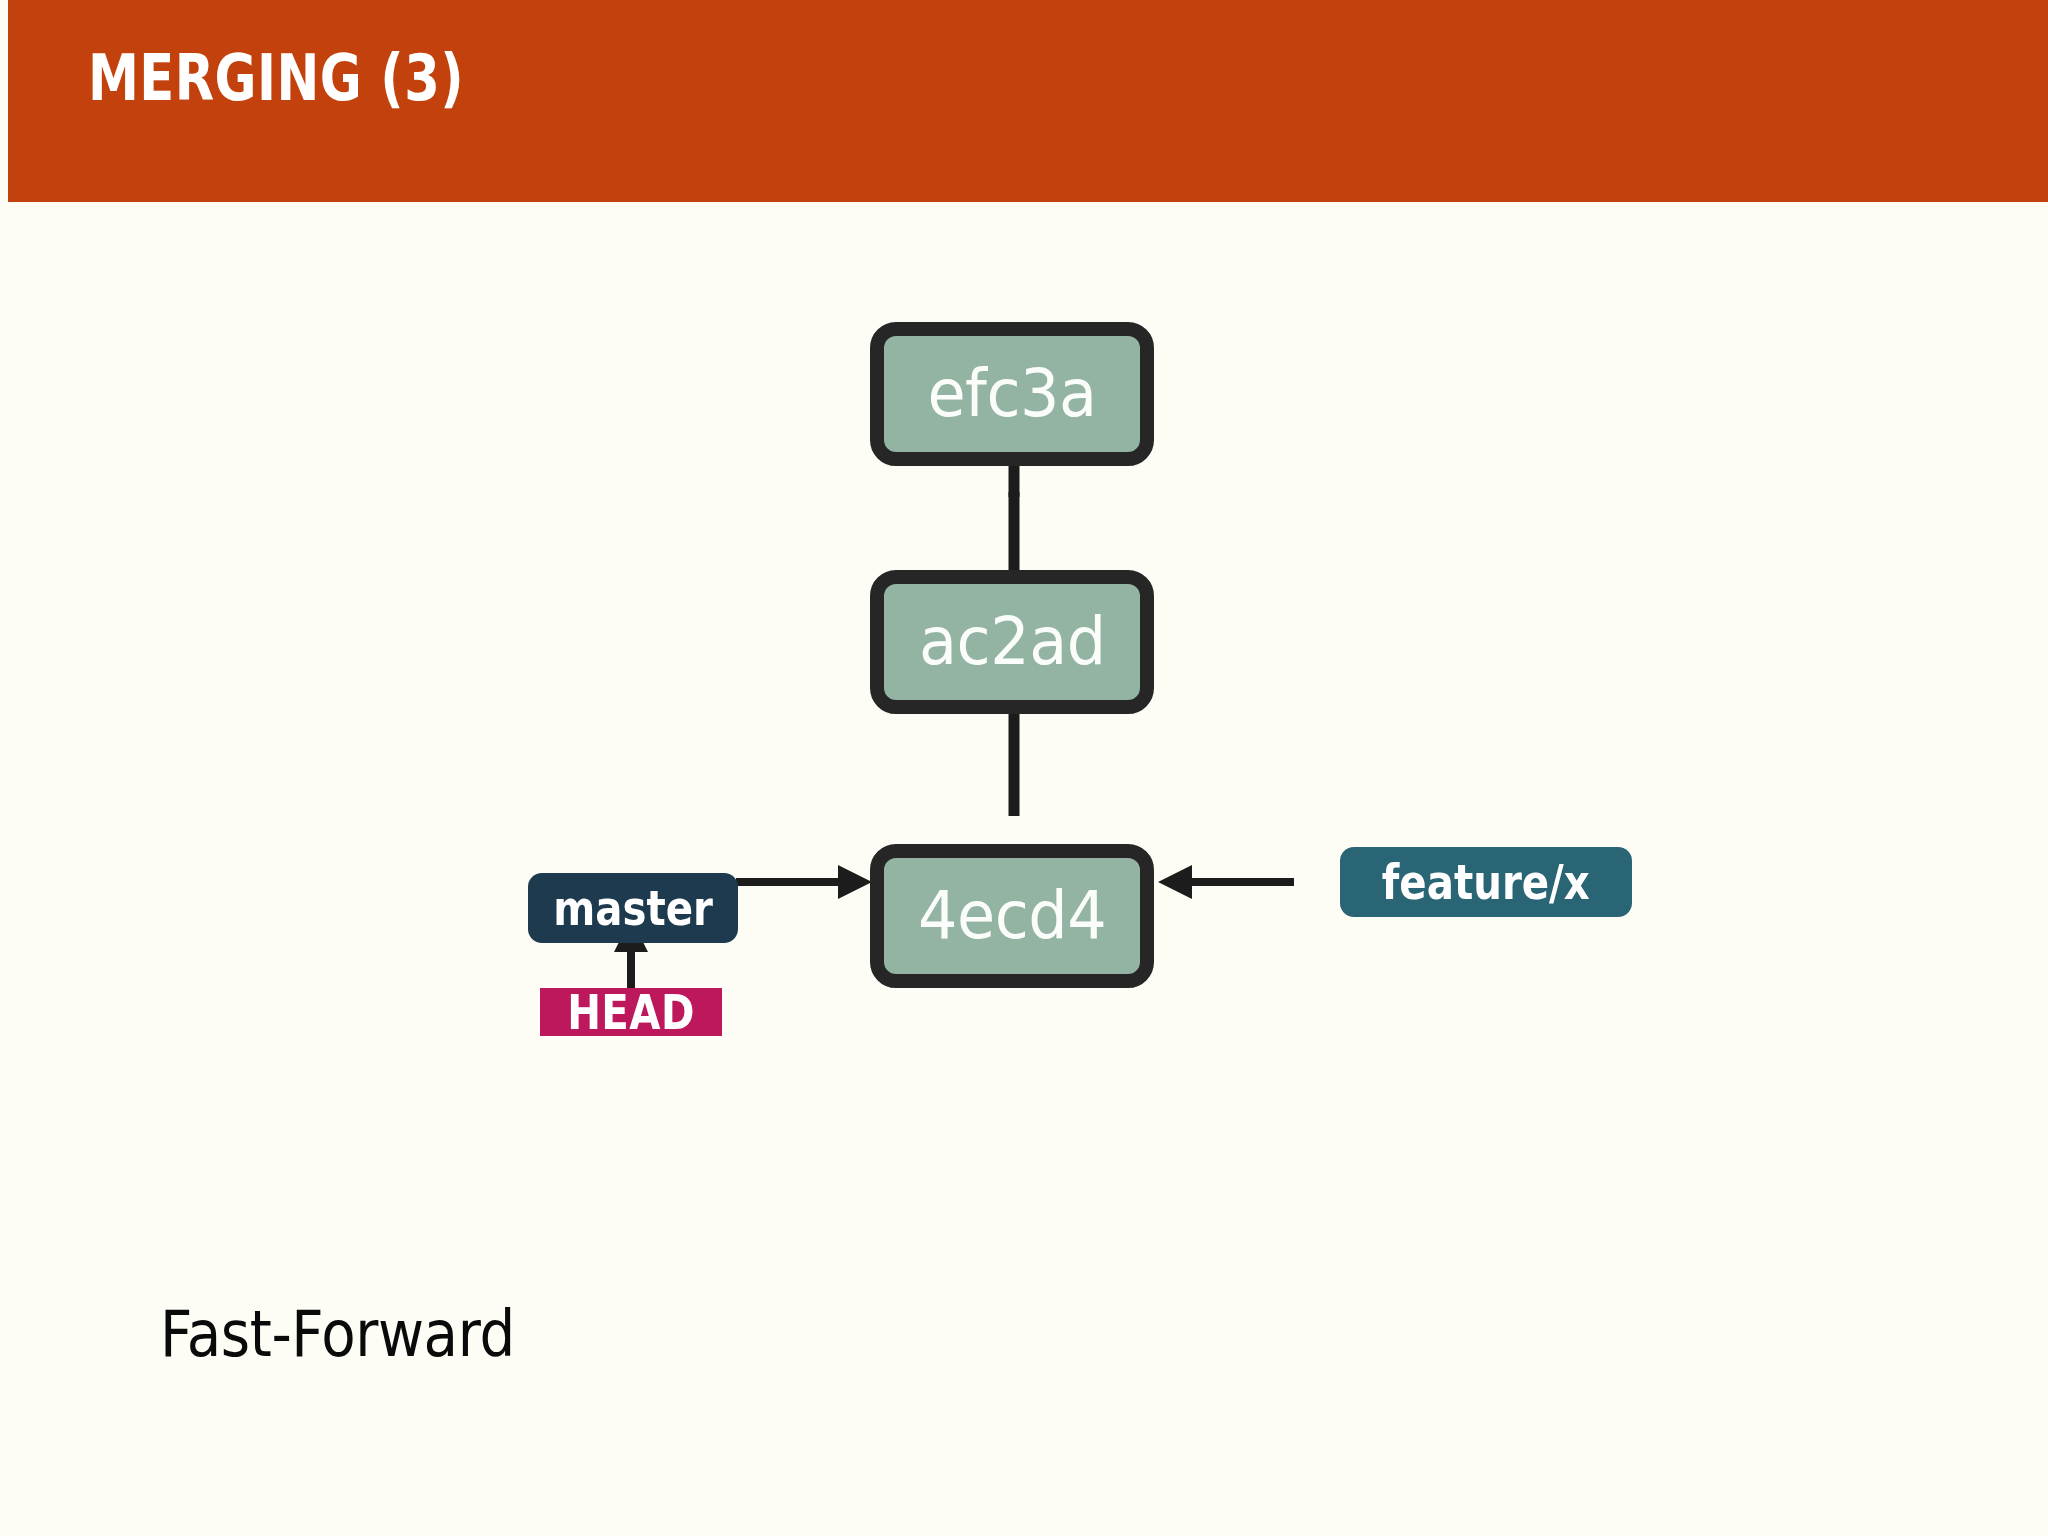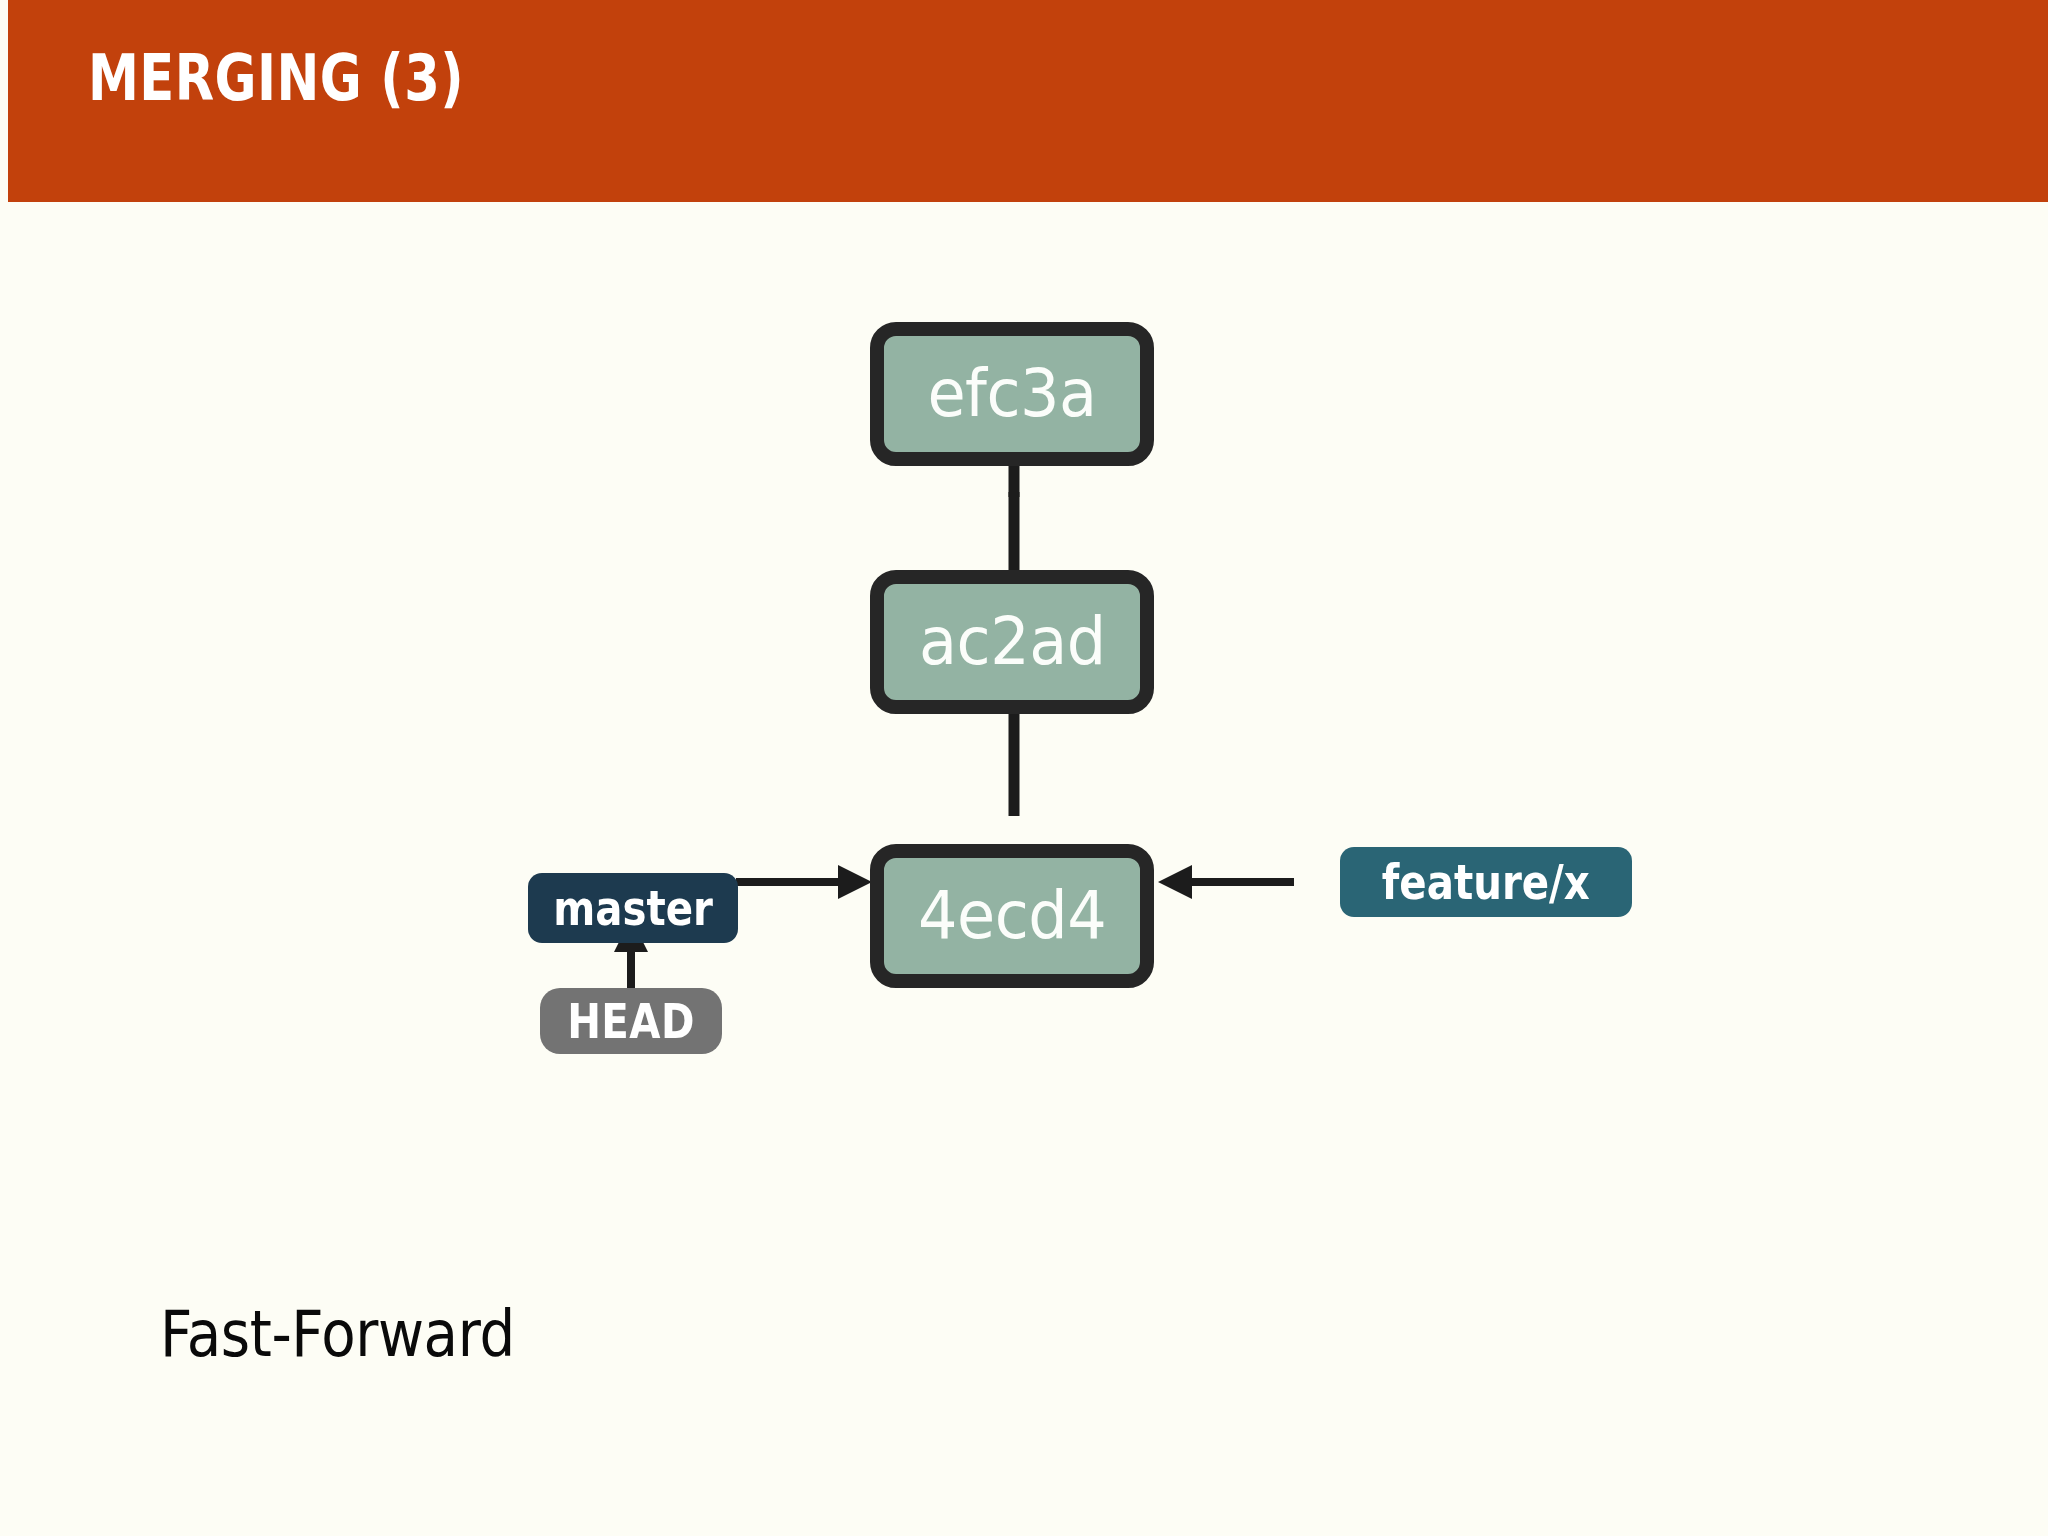--- a/index.html
+++ b/index.html
@@ -118,23 +118,23 @@
     width: 292px;
     height: 70px;
     background: #2a6575;
   }
   #ref-featurex .ref-text { font-size: 48px; }
 
   #ref-head {
     left: 540px;
     top: 786px;
     width: 182px;
-    height: 66px;
-    background: #737373;
-    border-radius: 20px;
+    height: 48px;
+    background: #be185d;
+    border-radius: 0;
   }
   #ref-head .ref-text { font-size: 48px; letter-spacing: 0.5px; }
 
   
   #arrows {
     position: absolute;
     left: 0;
     top: 0;
     width: 2048px;
     height: 1334px;

